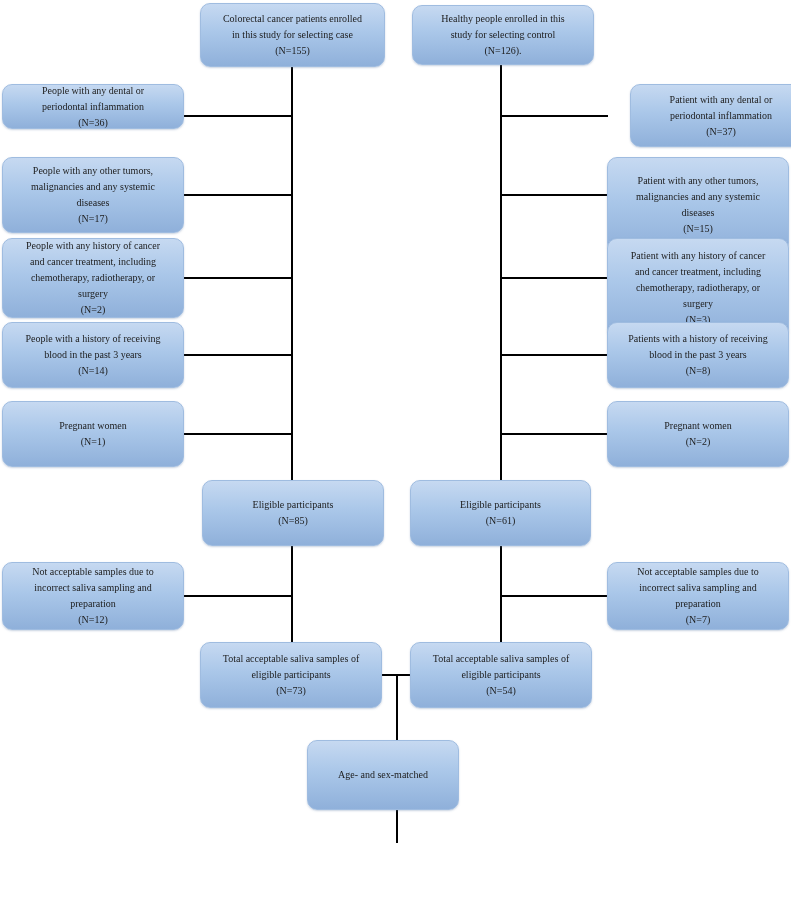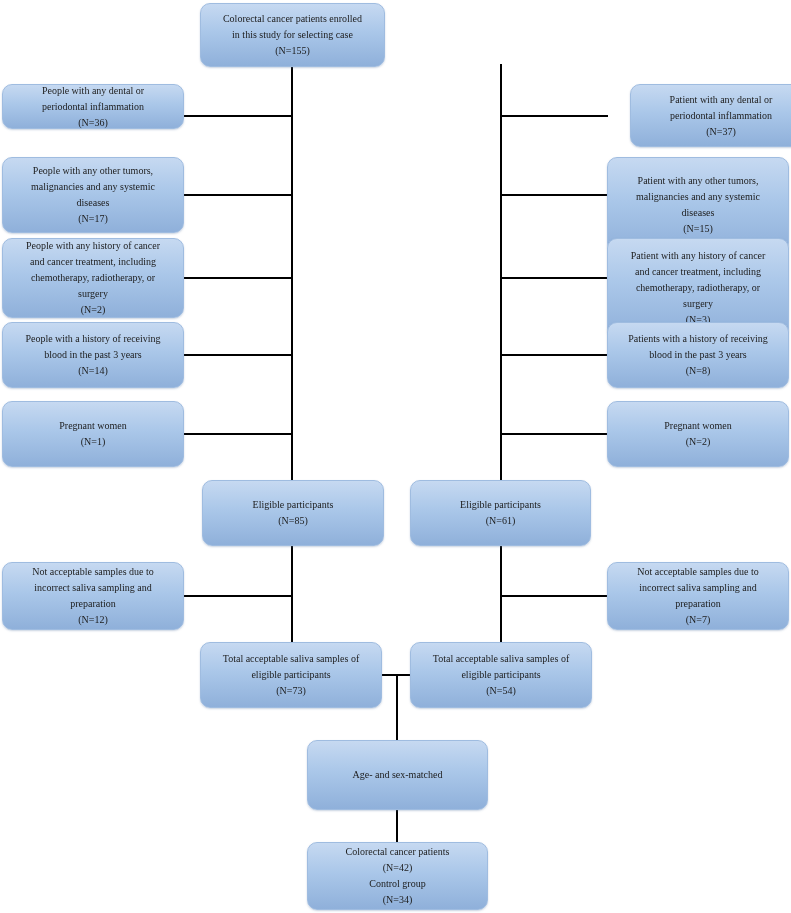--- a/index.html
+++ b/index.html
@@ -63,20 +63,23 @@
   <div class="line h" style="left:501px; top:277px; width:107px"></div>
   <div class="line h" style="left:501px; top:354px; width:107px"></div>
   <div class="line h" style="left:501px; top:433px; width:107px"></div>
   <div class="line h" style="left:501px; top:595px; width:107px"></div>
 
   <div class="line h" style="left:381px; top:674px; width:31px"></div>
 
   <div class="node" style="left:200px; top:3px; width:185px; height:64px">Colorectal cancer patients enrolled
 in this study for selecting case
 (N=155)</div>
+  <div class="node" style="left:412px; top:5px; width:182px; height:60px">Healthy people enrolled in this
+study for selecting control
+(N=126).</div>
 
   <div class="node" style="left:2px; top:84px; width:182px; height:45px">People with any dental or
 periodontal inflammation
 (N=36)</div>
   <div class="node" style="left:2px; top:157px; width:182px; height:76px">People with any other tumors,
 malignancies and any systemic
 diseases
 (N=17)</div>
   <div class="node" style="left:2px; top:238px; width:182px; height:80px">People with any history of cancer
 and cancer treatment, including
@@ -121,19 +124,15 @@
 preparation
 (N=7)</div>
 
   <div class="node" style="left:200px; top:642px; width:182px; height:66px">Total acceptable saliva samples of
 eligible participants
 (N=73)</div>
   <div class="node" style="left:410px; top:642px; width:182px; height:66px">Total acceptable saliva samples of
 eligible participants
 (N=54)</div>
 
-  <div class="node" style="left:307px; top:740px; width:181px; height:70px">Age- and sex-matched</div>
-  <div class="node" style="left:307px; top:842px; width:181px; height:68px">Colorectal cancer patients
-(N=42)
-Control group
-(N=34)</div>
+  <div class="node" style="left:307px; top:740px; width:152px; height:70px">Age- and sex-matched</div>
 
 </div>
 
 </body></html>

